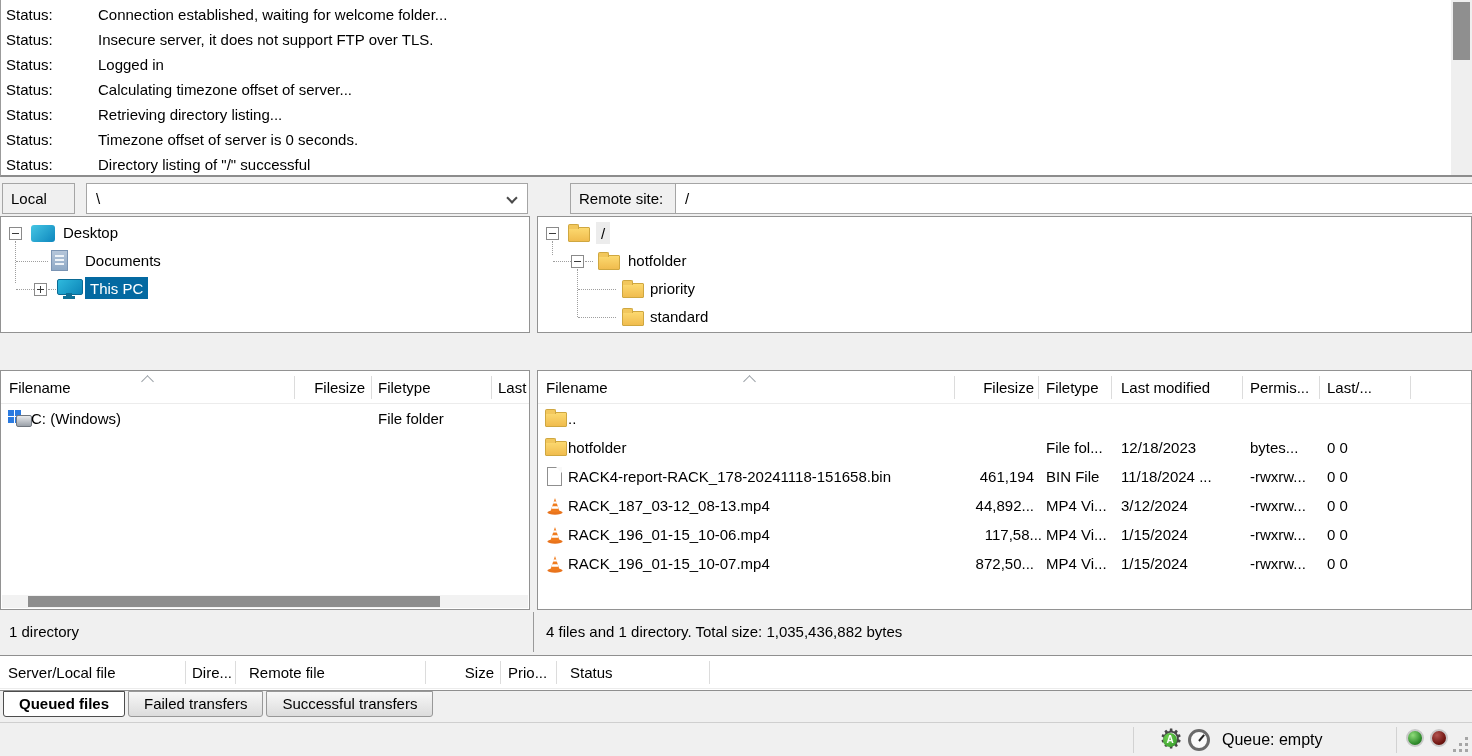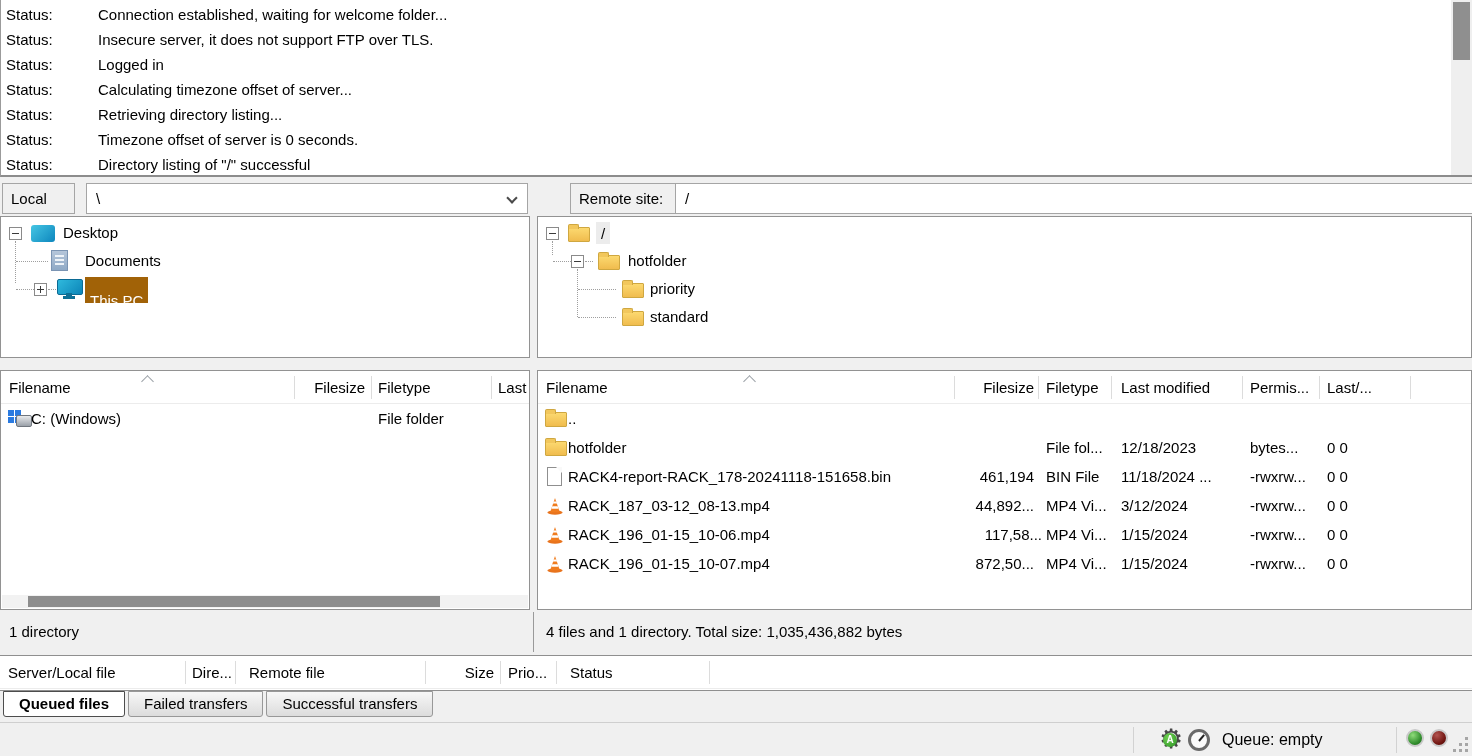--- a/index.html
+++ b/index.html
@@ -18,23 +18,23 @@
   
   .sitebar{position:absolute;height:35px}
   .site-label{position:absolute;top:2px;height:31px;background:#f0f0f0;border:1px solid #a5a5a5;
     line-height:29px;padding-left:8px}
   .site-combo{position:absolute;top:2px;height:31px;background:#fff;border:1px solid #a5a5a5;
     line-height:29px;padding-left:9px}
   .chevd{position:absolute;right:11px;top:10px;width:8px;height:8px;
     border-right:2px solid #4a4a4a;border-bottom:2px solid #4a4a4a;transform:rotate(45deg)}
 
   
-  .treepane{position:absolute;top:216px;height:142px;background:#fff;border:1px solid #929292}
+  .treepane{position:absolute;top:216px;height:117px;background:#fff;border:1px solid #929292}
   .titem{position:absolute;height:22px;line-height:22px;white-space:nowrap}
-  .sel-blue{background:#a16207;color:#fff;padding:13px 5px}
+  .sel-blue{background:#0369a1;color:#fff;padding:1px 5px}
   .sel-grey{background:#ececec;padding:1px 5px}
   .exp{position:absolute;width:13px;height:13px;background:#fff;border:1px solid #8a8a8a}
   .exp::before{content:"";position:absolute;left:2px;top:5px;width:7px;height:1px;background:#3b3b3b}
   .exp.plus::after{content:"";position:absolute;left:5px;top:2px;width:1px;height:7px;background:#3b3b3b}
   .dotv{position:absolute;width:0;border-left:1px dotted #9f9f9f}
   .doth{position:absolute;height:0;border-top:1px dotted #9f9f9f}
 
   
   .desk-i{position:absolute;width:24px;height:17px;border-radius:3px;
     background:linear-gradient(135deg,#45c6e4,#0d86bd)}

